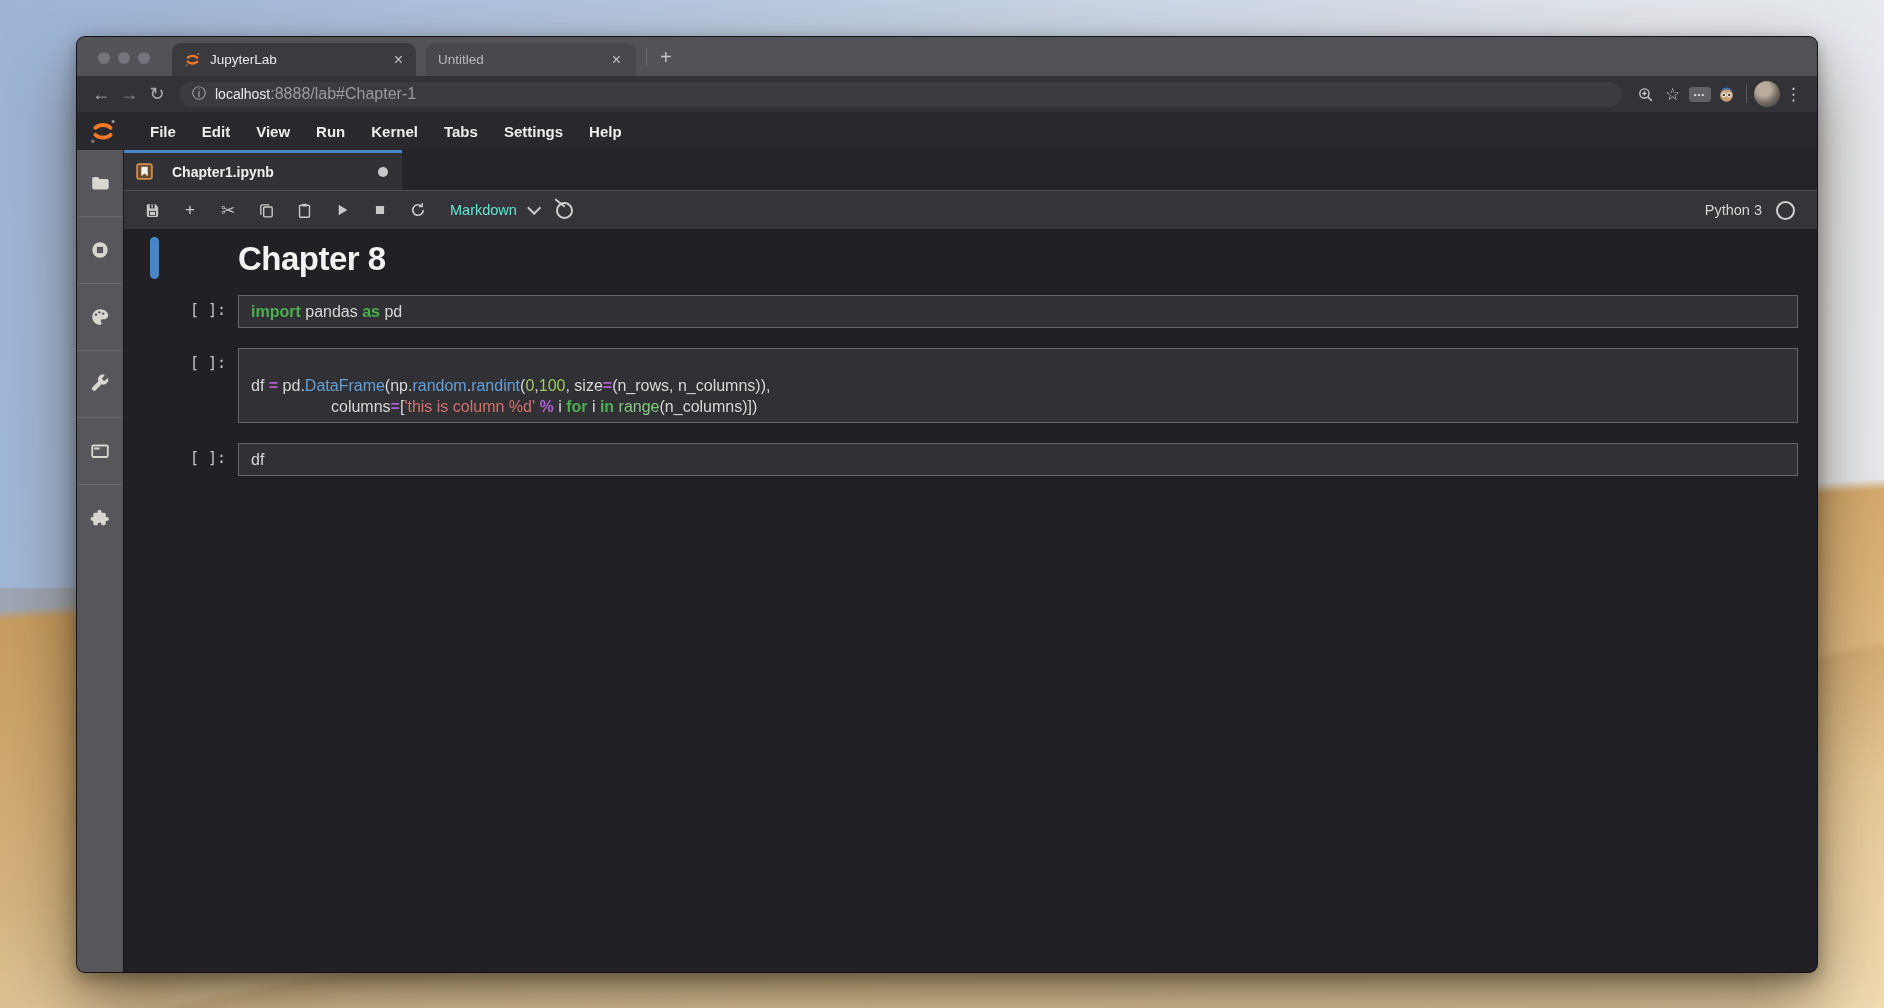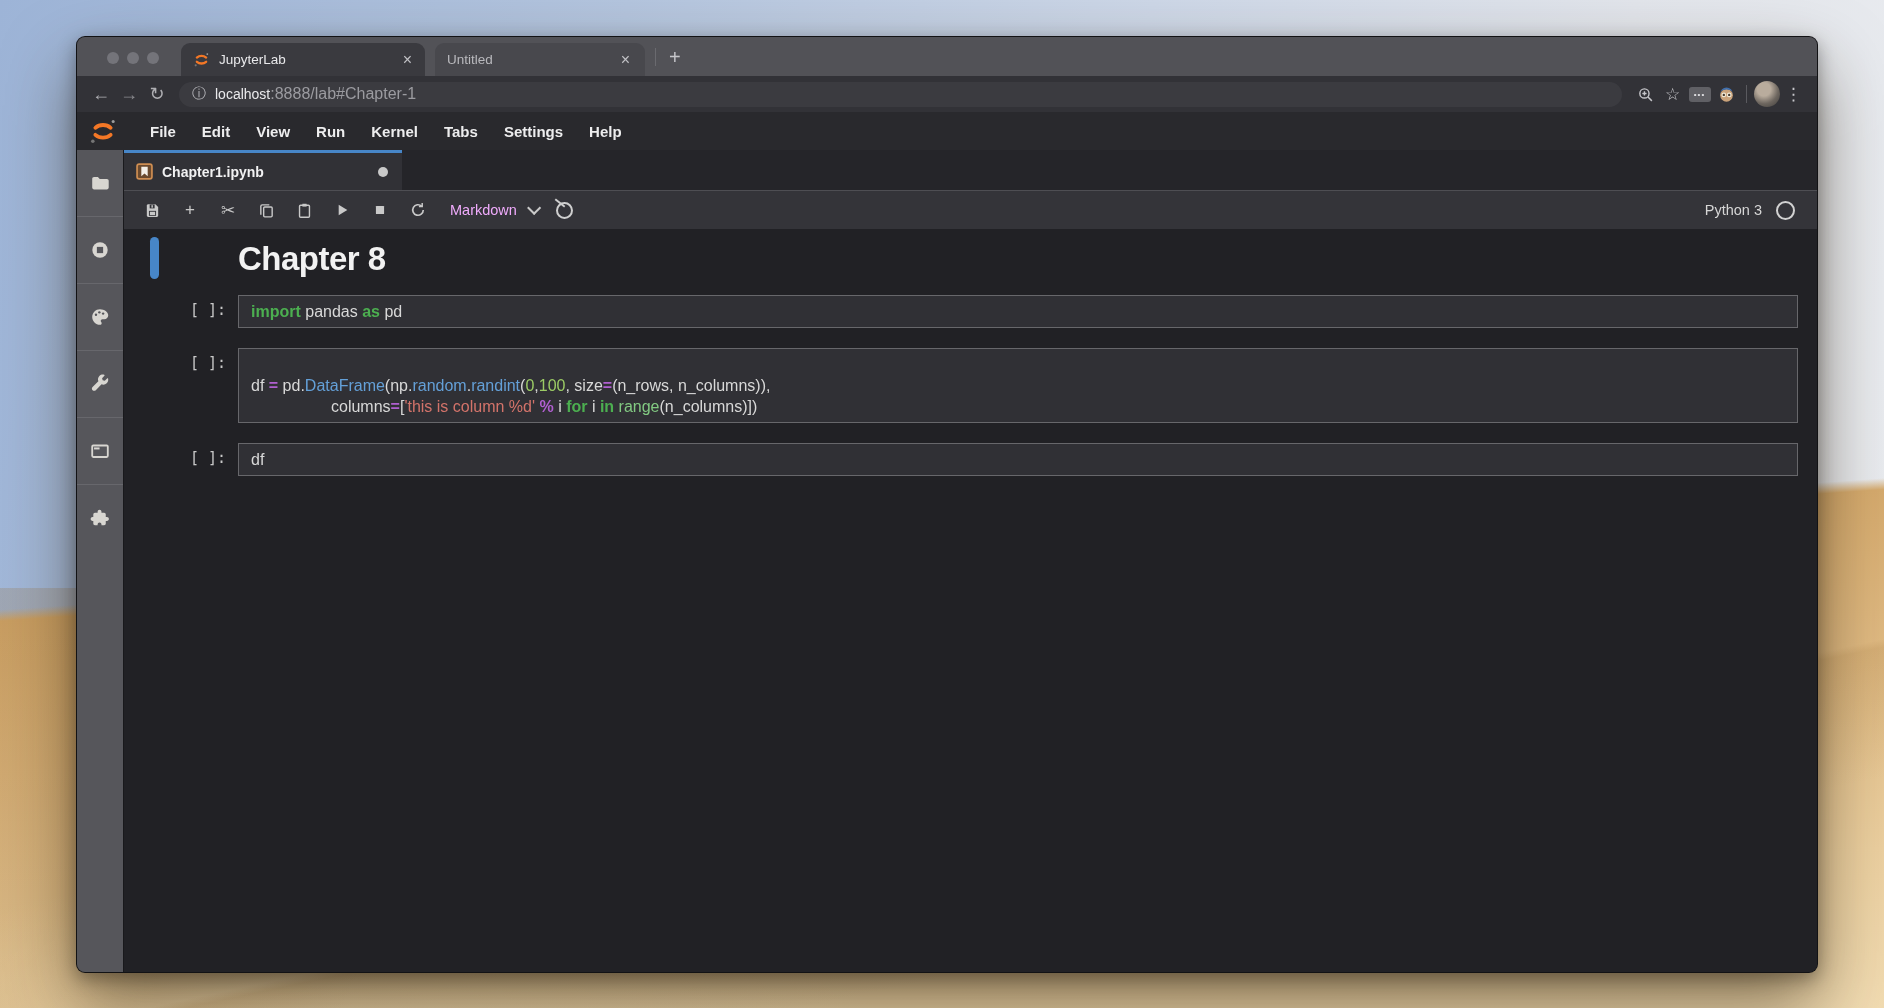--- a/index.html
+++ b/index.html
@@ -14,21 +14,21 @@
     background:linear-gradient(115deg, rgba(150,108,52,.22) 0 10%, rgba(150,108,52,0) 26%),
                linear-gradient(168deg, rgba(0,0,0,0) 55%, rgba(164,120,60,.18) 56%, rgba(164,120,60,0) 72%);}
 
   
   .window{position:absolute;left:76px;top:36px;width:1742px;height:937px;border-radius:9px;
     overflow:hidden;display:flex;flex-direction:column;
     box-shadow:0 34px 70px rgba(45,32,12,.55), 0 6px 18px rgba(0,0,0,.35);
     border:1px solid rgba(0,0,0,.45);box-sizing:border-box;background:#212125;}
 
   
-  .tabstrip{height:39px;background:#525257;display:flex;align-items:flex-end;padding-left:30px;flex:none;}
+  .tabstrip{height:39px;background:#525257;display:flex;align-items:flex-end;padding-left:21px;flex:none;}
   .traffic{display:flex;gap:8px;align-items:center;align-self:center;margin-right:22px;margin-top:2px;}
   .light{width:12px;height:12px;border-radius:50%;background:#74747a;}
   .btab{height:33px;border-radius:9px 9px 0 0;display:flex;align-items:center;box-sizing:border-box;}
   .btab.active{background:#3a3a3f;width:244px;padding:0 10px 0 12px;}
   .btab.inactive{background:#48484d;width:210px;padding:0 12px;margin-left:10px;}
   .btab .fav{width:17px;height:17px;margin-right:9px;flex:none;}
   .btab-title{flex:1;font-size:13.5px;color:#e9e9eb;white-space:nowrap;overflow:hidden;}
   .btab.inactive .btab-title{color:#b9b9bd;}
   .btab-close{color:#c2c2c6;font-size:16px;line-height:1;padding:2px 3px;}
   .tab-divider{width:1px;height:18px;background:#6a6a6f;align-self:center;margin-left:10px;}
@@ -61,29 +61,29 @@
   .jlab-body{flex:1;display:flex;min-height:0;}
   .activitybar{width:46px;background:#56565b;display:flex;flex-direction:column;flex:none;}
   .activity-btn{height:66px;display:flex;align-items:center;justify-content:center;
     color:#d8d6d1;border-bottom:1px solid #67676c;}
   .activity-btn:last-child{border-bottom:none;}
 
   .dock{flex:1;display:flex;flex-direction:column;border-left:1px solid #19191c;min-width:0;}
   .dock-tabbar{height:40px;background:#252529;display:flex;align-items:stretch;flex:none;}
   .doc-tab{width:278px;background:#313136;border-top:3px solid var(--accent-blue,#4786c8);
     display:flex;align-items:center;padding:0 10px 0 12px;box-sizing:border-box;}
-  .doc-tab-title{font-size:14px;font-weight:600;color:#f1f1f2;margin-left:9px;flex:1;white-space:nowrap;}
+  .doc-tab-title{font-size:14px;font-weight:600;color:#f1f1f2;margin-left:19px;flex:1;white-space:nowrap;}
   .dirty-dot{width:10px;height:10px;border-radius:50%;background:#c9c9c9;margin-right:4px;flex:none;}
 
   .nb-toolbar{height:38px;background:#343439;border-top:1px solid #4e4e53;display:flex;
     align-items:center;padding:0 14px;flex:none;}
   .tb-btn{width:28px;height:26px;display:flex;align-items:center;justify-content:center;
     color:#c9c9c9;margin-right:10px;flex:none;}
   .tb-btn.txt{font-size:17px;}
-  .celltype{display:flex;align-items:center;color:#f0abfc;font-size:14.5px;margin:0 14px 0 8px;}
+  .celltype{display:flex;align-items:center;color:#5eead4;font-size:14.5px;margin:0 14px 0 8px;}
   .chev{width:8px;height:8px;border-right:2px solid #c9c9c9;border-bottom:2px solid #c9c9c9;
     transform:rotate(45deg) translateY(-3px);margin-left:10px;}
   .swirl{position:relative;width:17px;height:17px;border:2px solid #cfcfcf;border-radius:50%;box-sizing:border-box;}
   .swirl::after{content:"";position:absolute;left:-4px;top:-2px;width:12px;height:2px;background:#cfcfcf;
     transform:rotate(38deg);}
   .tb-spacer{flex:1;}
   .kernel-name{font-size:14.5px;color:#d6d6d6;margin-right:14px;}
   .kernel-status{width:15px;height:15px;border:2px solid #d2d2d2;border-radius:50%;margin-right:8px;flex:none;}
 
   

